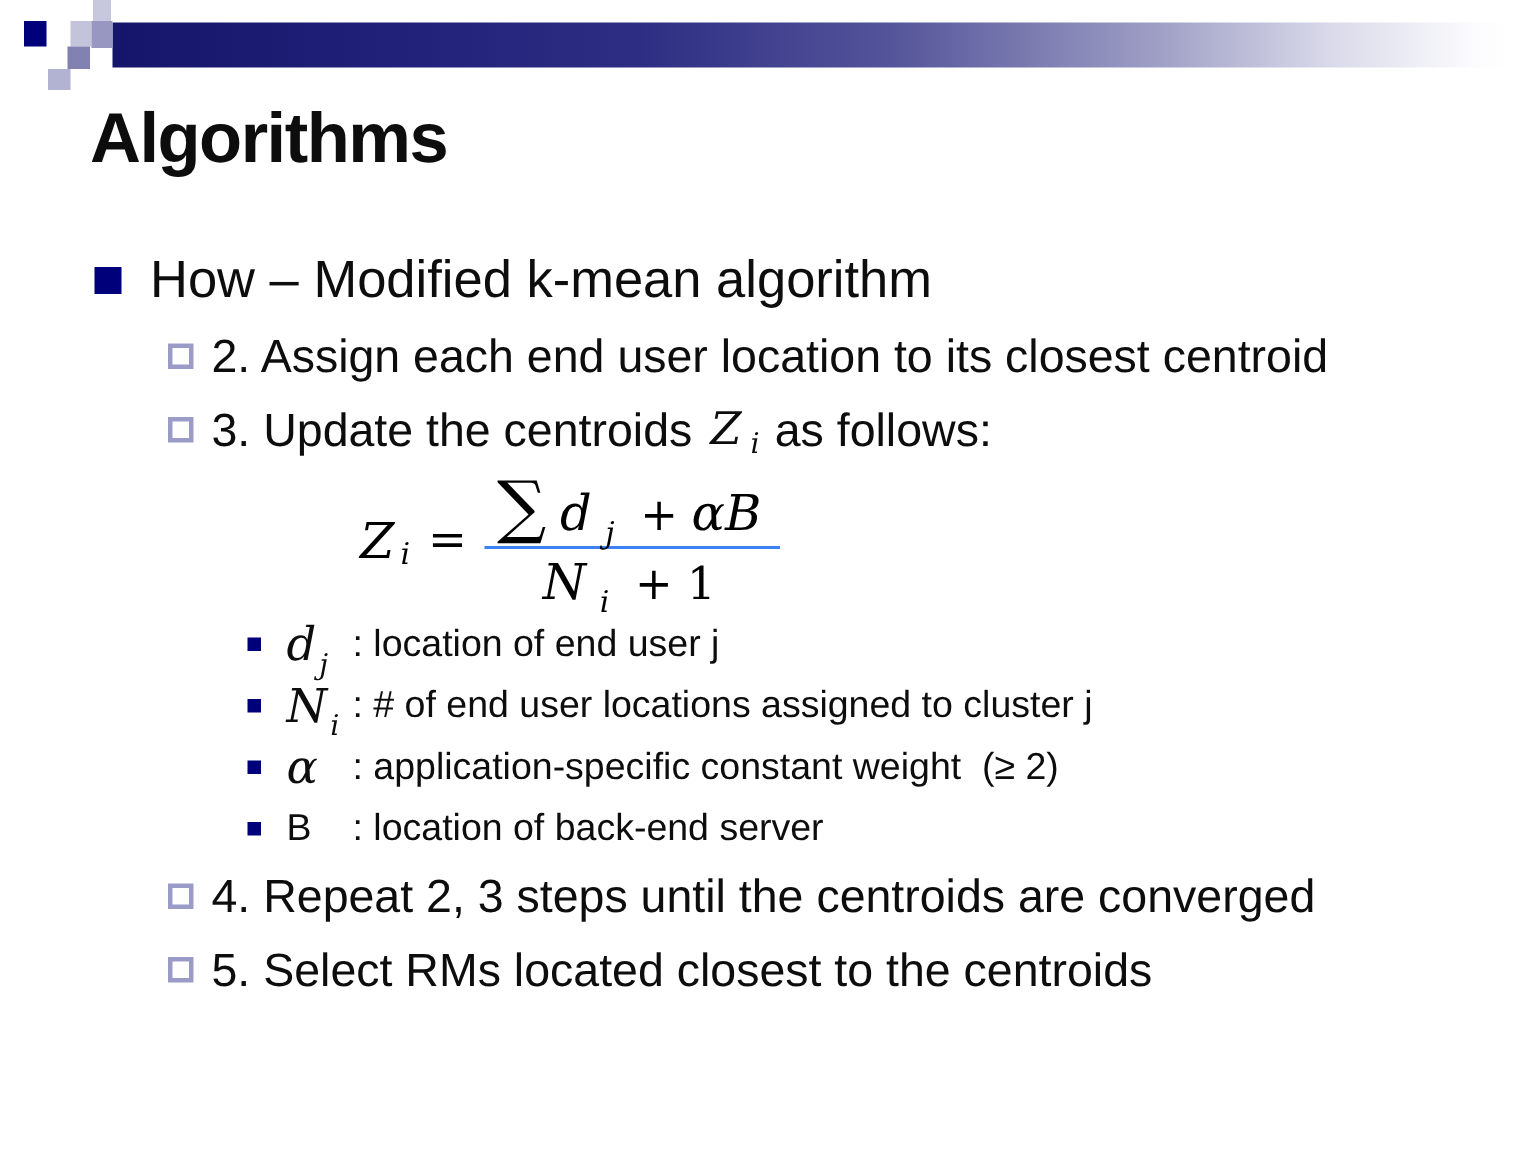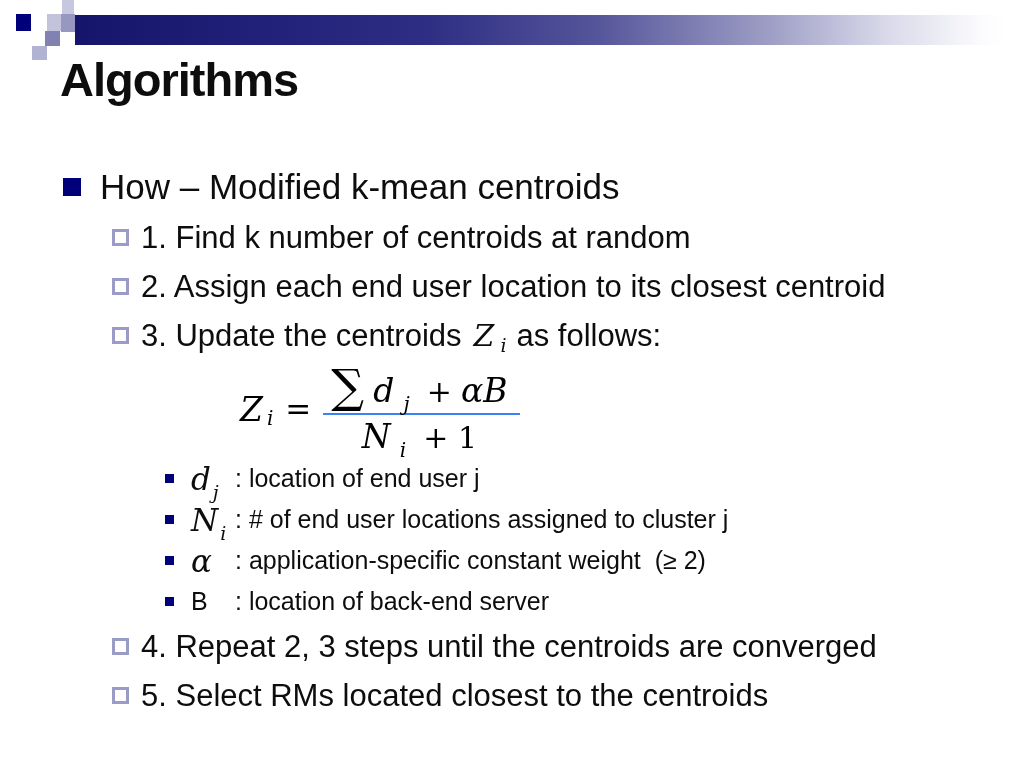--- a/index.html
+++ b/index.html
@@ -22,21 +22,21 @@
   .sq { position:absolute; }
   .sq1 { left:62px; top:0;    width:12px; height:14px; background:#c7c7e0; }
   .sq2 { left:16px; top:14px; width:15px; height:17px; background:#00007b; }
   .sq3 { left:47px; top:14px; width:14px; height:17px; background:#c3c3dc; }
   .sq4 { left:61px; top:14px; width:14px; height:18px; background:#9797c1; }
   .sq5 { left:45px; top:31px; width:15px; height:15px; background:#8282b2; }
   .sq6 { left:32px; top:46px; width:15px; height:14px; background:#b2b2d2; }
 
   
   .title {
-    position:absolute; left:60px; top:52px;
+    position:absolute; left:60px; top:64px;
     font-size:47px; font-weight:700; letter-spacing:-1px;
     font-family:"Liberation Sans", sans-serif;
     color:#0d0d0d;
   }
 
   
   .content { position:absolute; left:62px; top:160px; width:930px; }
   .txt { white-space:pre-wrap; }
 
   .row-l1 { display:flex; align-items:center; height:53px; font-size:35px; }
@@ -78,27 +78,23 @@
 <div class="sq sq4"></div>
 <div class="sq sq5"></div>
 <div class="sq sq6"></div>
 
 <div class="title">Algorithms</div>
 
 <div class="content">
 
   <div class="row-l1">
     <span class="b1"></span>
-    <span class="txt">How – Modified k-mean centroids</span>
+    <span class="txt">How – Modified k-mean algorithm</span>
   </div>
 
-  <div class="row-l2">
-    <span class="b2"></span>
-    <span class="txt">1. Find k number of centroids at random</span>
-  </div>
 
   <div class="row-l2">
     <span class="b2"></span>
     <span class="txt">2. Assign each end user location to its closest centroid</span>
   </div>
 
   <div class="row-l2">
     <span class="b2"></span>
     <span class="txt">3. Update the centroids</span>
     <span class="inline-math">Z</span>

